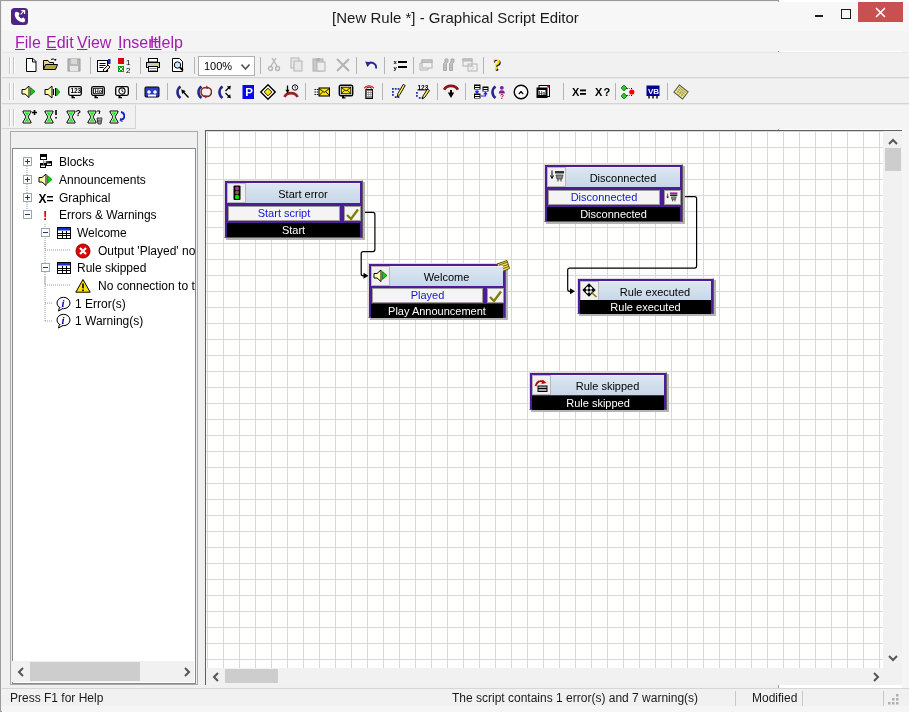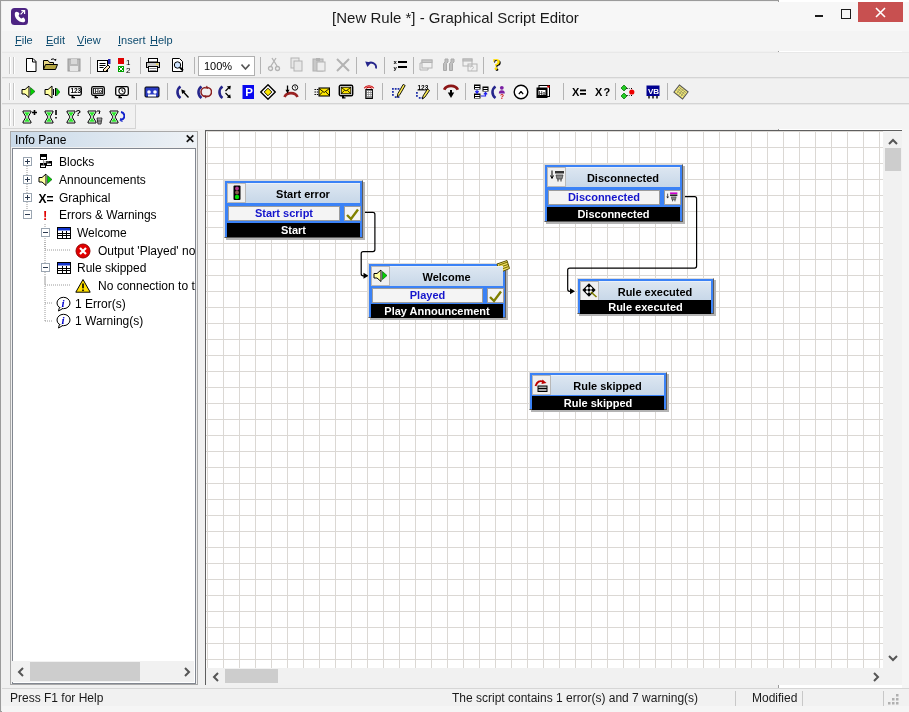--- a/index.html
+++ b/index.html
@@ -7,21 +7,21 @@
 #win { position:absolute; left:0; top:0; width:779px; height:712px; background:#f0f0f0; border:1px solid #9b9b9b; }
 .abs { position:absolute; }
 
 #titlebar { position:absolute; left:1px; top:1px; width:907px; height:29px; background:#f7f7f7; }
 #title { position:absolute; left:0; top:7px; width:907px; text-align:center; font-size:15px; color:#1a1a1a; }
 #btn-min { position:absolute; left:813px; top:13px; width:8px; height:2px; background:#1c1c1c; }
 #btn-max { position:absolute; left:839px; top:7px; width:10px; height:9.5px; border:1.5px solid #1c1c1c; }
 #btn-close { position:absolute; left:856px; top:0px; width:45px; height:20px; background:#c85050; }
 #btn-close svg { position:absolute; left:17px; top:5px; }
 
-#menubar { position:absolute; left:1px; top:30px; width:907px; height:20px; background:#f4f4f4; font-size:11px; color:#0c4a6e; }
+#menubar { position:absolute; left:1px; top:30px; width:907px; height:20px; background:#f4f4f4; font-size:16px; color:#a21caf; }
 #menubar span.mi { position:absolute; top:3px; }
 #menubar u { text-decoration:underline; }
 
 .tbrow { position:absolute; left:1px; width:907px; background:#f1f1f1; border-top:1px solid #e8e8e8; border-bottom:1px solid #d4d4d4; }
 #tb1 { top:51px; height:26px; }
 #tb2 { top:77px; height:26px; }
 #tb3 { top:103px; height:25px; width:134px; border-right:1px solid #d4d4d4; }
 #tb3r { position:absolute; left:135px; top:103px; width:773px; height:25px; background:#f4f4f4; border-top:1px solid #e8e8e8;}
 .grip { position:absolute; top:4px; width:2px; height:17px; border-left:1px solid #c5c5c5; border-right:1px solid #ffffff; }
 .tsep { position:absolute; top:4px; width:1px; height:17px; background:#b4b4b4; }
@@ -46,21 +46,21 @@
 #canvas { position:absolute; left:204px; top:129px; width:697px; height:555px; border-left:1px solid #5f5f5f; border-top:1px solid #5f5f5f; background:#f1f1f1; }
 #grid { position:absolute; left:0px; top:0px; width:677px; height:537px; background-color:#ffffff;
   background-image:linear-gradient(to right,#dbd8d4 1px,transparent 1px),linear-gradient(to bottom,#dbd8d4 1px,transparent 1px);
   background-size:16px 16px; background-position:1px 0px; }
 #vsb { position:absolute; left:678px; top:0; width:18px; height:537px; background:#f1f1f1; }
 #vsb .thumb { position:absolute; left:1px; top:17px; width:16px; height:23px; background:#cdcdcd; }
 #hsb { position:absolute; left:0px; top:537px; width:677px; height:16px; background:#f1f1f1; }
 #hsb .thumb { position:absolute; left:19px; top:1px; width:53px; height:14px; background:#cdcdcd; }
 .sbarrow { position:absolute; }
 
-.block { position:absolute; background:#3b82f6; border:1px solid; border-color:#dcdcdc #5a5a5a #5a5a5a #dcdcdc; box-shadow:2px 2px 0 #b4b4b4;font-weight:bold; }
+.block { position:absolute; background:#4c1d95; border:1px solid; border-color:#dcdcdc #5a5a5a #5a5a5a #dcdcdc; box-shadow:2px 2px 0 #b4b4b4; }
 .bhead { position:absolute; left:2px; top:2px; right:2px; height:20px; }
 .bico { position:absolute; left:0; top:0; width:19px; height:20px; background:#f0f0f0; border:1px solid #b8b8b8; }
 .bico svg { position:absolute; left:1px; top:1px; }
 .btitle { position:absolute; left:19px; top:0; right:0; height:20px; background:linear-gradient(#dce6f1,#c7d7e8); font-size:11px; color:#000; text-align:center; line-height:20px; border-top:1px solid #eaf0f7; }
 .bmid { position:absolute; left:3px; height:15px; }
 .bfield { position:absolute; left:0; top:0; height:15px; background:#f4f4f4; border:1px solid #9c9c9c; font-size:11px; color:#1515cc; text-align:center; line-height:13px; }
 .bcheck { position:absolute; top:0; width:17px; height:15px; background:#f4f4f4; border:1px solid #9c9c9c; }
 .bblack { position:absolute; left:2px; right:2px; height:14px; background:#000; color:#fff; font-size:11px; text-align:center; line-height:14px; }
 
 #status { position:absolute; left:1px; top:687px; width:907px; height:18px; background:#f1f1f1; border-top:1px solid #d6d6d6; font-size:12px; color:#1a1a1a; }
@@ -440,24 +440,20 @@
         <path d="M1,2 h8 v1 l-3,5 3,5 v1 h-8 v-1 l3,-5 -3,-5 z" fill="#fff" stroke="#000"></path>
         <polygon points="2.2,3.2 7.8,3.2 5,7.5" fill="#2ce52c"></polygon>
         <polygon points="5,8.5 7.8,12.8 2.2,12.8" fill="#2ce52c"></polygon>
         <path d="M12,3 a4,4 0 0 1 2,7 l-2,1" fill="none" stroke="#1122cc" stroke-width="2"></path>
         <path d="M13.5,12.5 l-2.5,-1 1,-2.5" fill="none" stroke="#1122cc"></path>
       </svg>
   </div>
   <div id="tb3r"></div>
 
   <div id="pane">
-    <div id="panetitle">
-        <span class="t">Info Pane</span>
-        <span class="x">✕</span>
-      </div>
     <div id="treebox">
 
       <svg style="position:absolute;left:0;top:0" width="182" height="510" viewBox="0 0 182 510">
         <g stroke="#9a9a9a" stroke-width="1" stroke-dasharray="1,1" fill="none">
           <path d="M14,13 V66"></path>
           <path d="M14,13 h6 M14,31 h6 M14,49 h6 M14,66 h6"></path>
           <path d="M32,75 V172"></path>
           <path d="M32,84 h6 M32,119 h6 M32,154 h8 M32,172 h8"></path>
           <path d="M32,93 v8 M32,101 h26"></path>
           <path d="M32,128 v8 M32,136 h26"></path>

